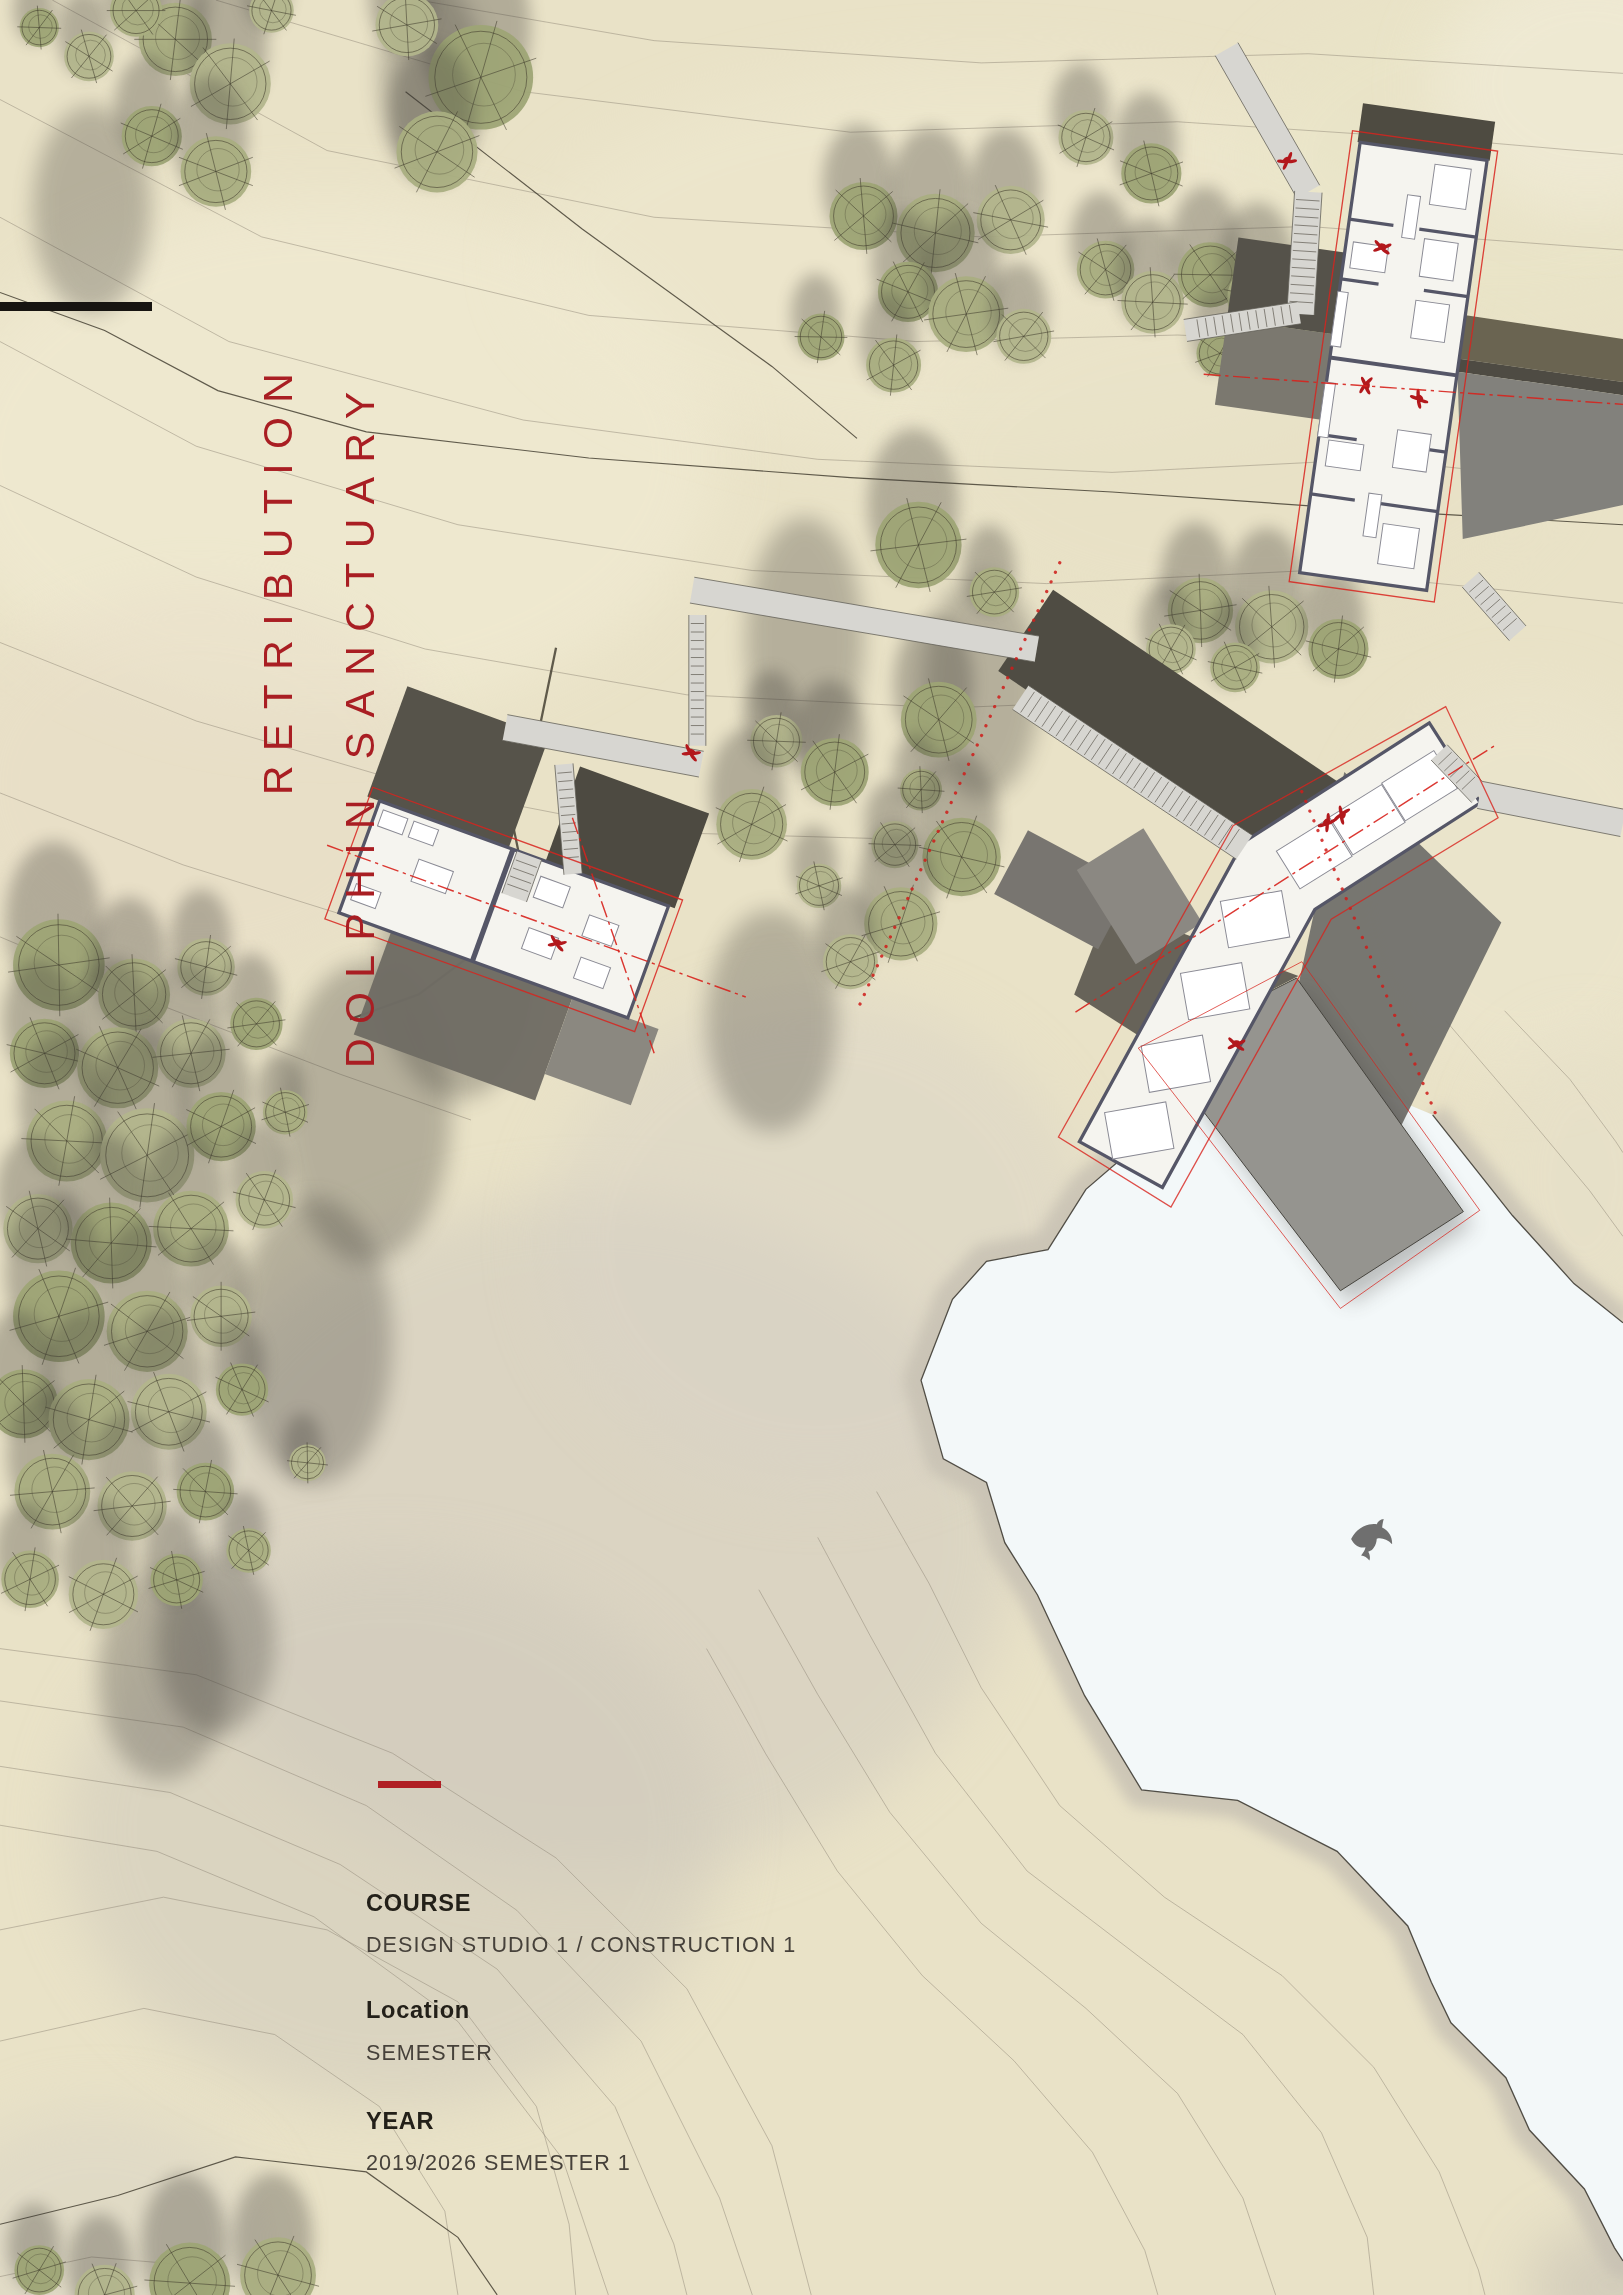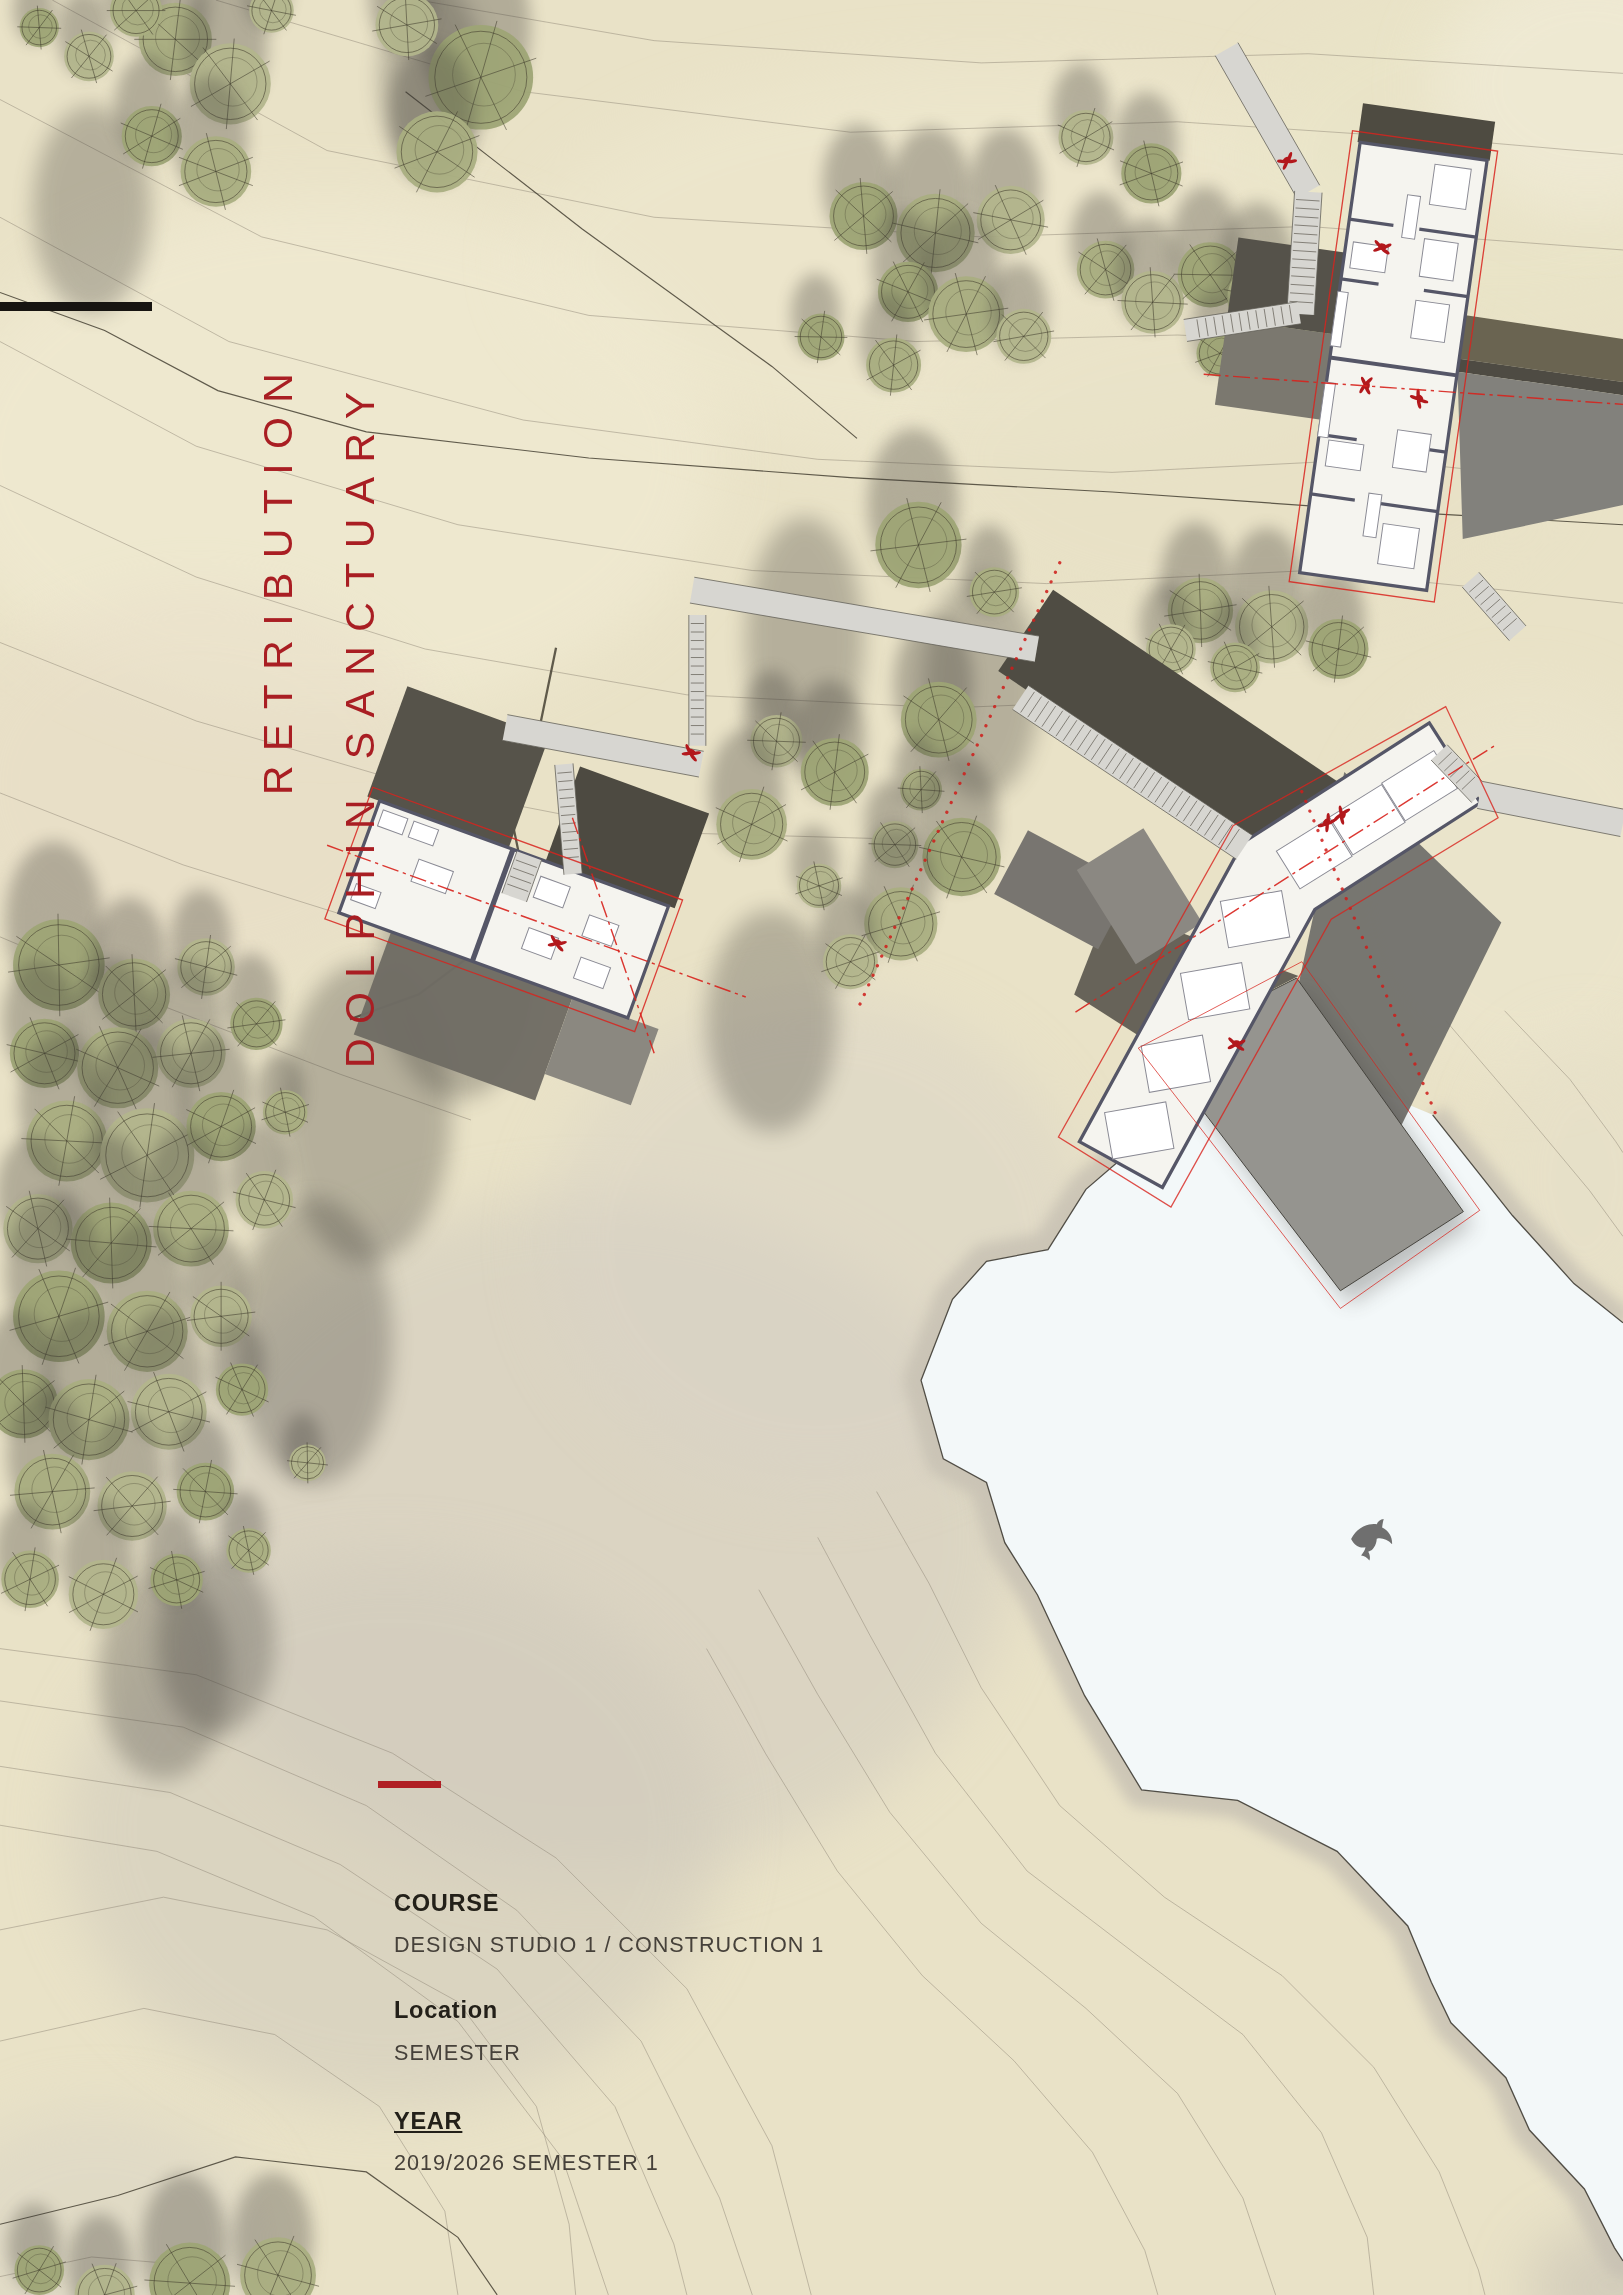--- a/index.html
+++ b/index.html
@@ -2,21 +2,21 @@
 <html style="font-size:10.5px"><head>
 <meta charset="utf-8">
 <style>
   html,body{margin:0;padding:0;background:#e9e2c7;}
   .canvas{position:relative;width:1623px;height:2295px;overflow:hidden;
           font-family:"Liberation Sans",sans-serif;background:#e9e2c7;}
   #plan{position:absolute;left:0;top:0;}
   .vtitle{position:absolute;white-space:nowrap;transform-origin:0 0;transform:rotate(-90deg);
           font-size:41px;letter-spacing:14.4px;font-weight:300;color:#a91e23;line-height:1;}
   .bar{position:absolute;}
-  .info{position:absolute;left:394px;white-space:nowrap;}
+  .info{position:absolute;left:366px;white-space:nowrap;}
   .info-label{font-weight:bold;color:#232019;font-size:23.6px;letter-spacing:0.7px;}
   .info-value{font-weight:normal;color:#46413a;font-size:21.6px;letter-spacing:1px;}
 </style>
 </head>
 <body>
 
 <div class="canvas">
 
   <svg id="plan" width="1623" height="2295" viewBox="0 0 2481 3508">
       <defs>
@@ -937,16 +937,16 @@
 
   <div class="vtitle" style="left:258px;top:795px;">RETRIBUTION</div>
   <div class="vtitle" style="left:340px;top:1068px;">DOLPHIN SANCTUARY</div>
 
   <div class="bar" style="left:378px;top:1781px;width:63px;height:6.5px;background:#b01f24;"></div>
 
   <div class="info info-label" style="top:1890px;">COURSE</div>
   <div class="info info-value" style="top:1932px;">DESIGN STUDIO 1 / CONSTRUCTION 1</div>
   <div class="info info-label" style="top:1997px;">Location</div>
   <div class="info info-value" style="top:2040px;">SEMESTER</div>
-  <div class="info info-label" style="top:2108px;text-decoration:underline;">YEAR</div>
+  <div class="info info-label" style="top:2108px;">YEAR</div>
   <div class="info info-value" style="top:2150px;">2019/2026 SEMESTER 1</div>
 </div>
 
 
 </body></html>

